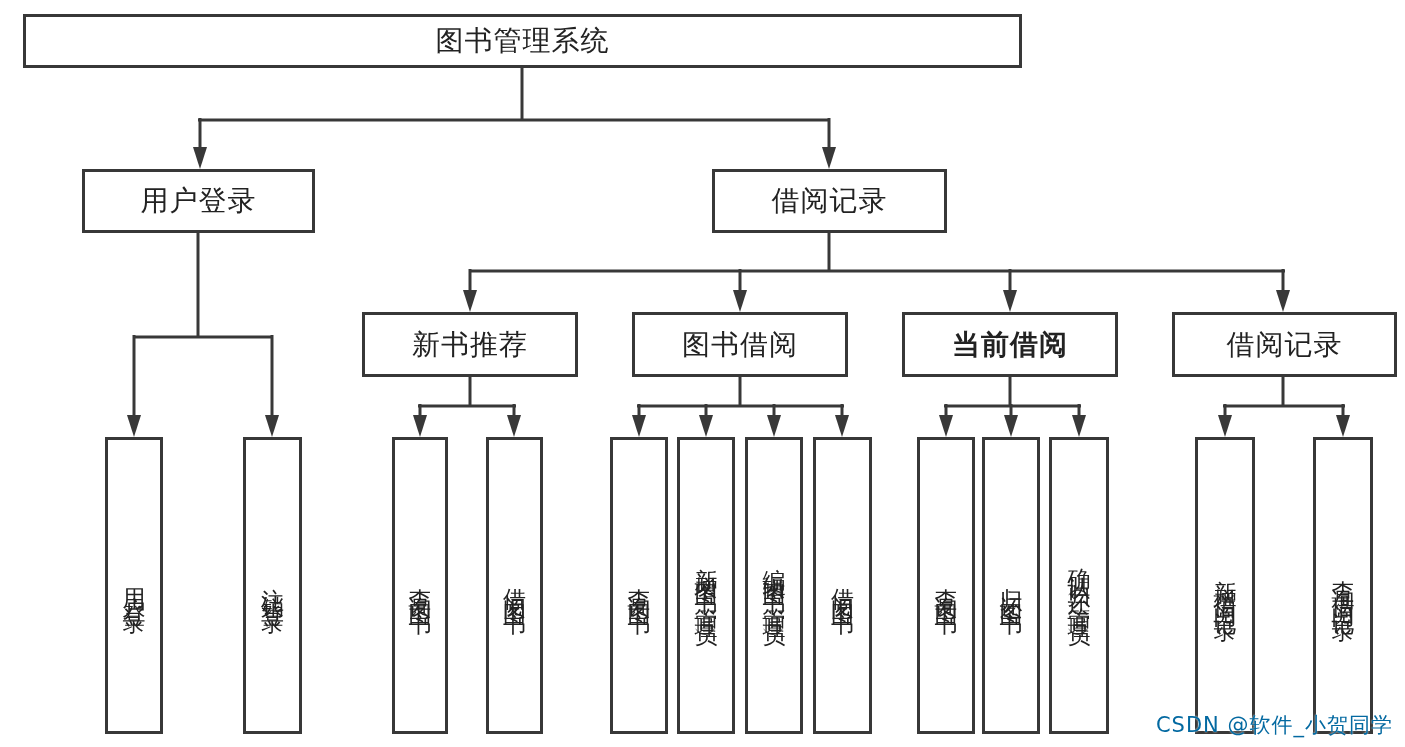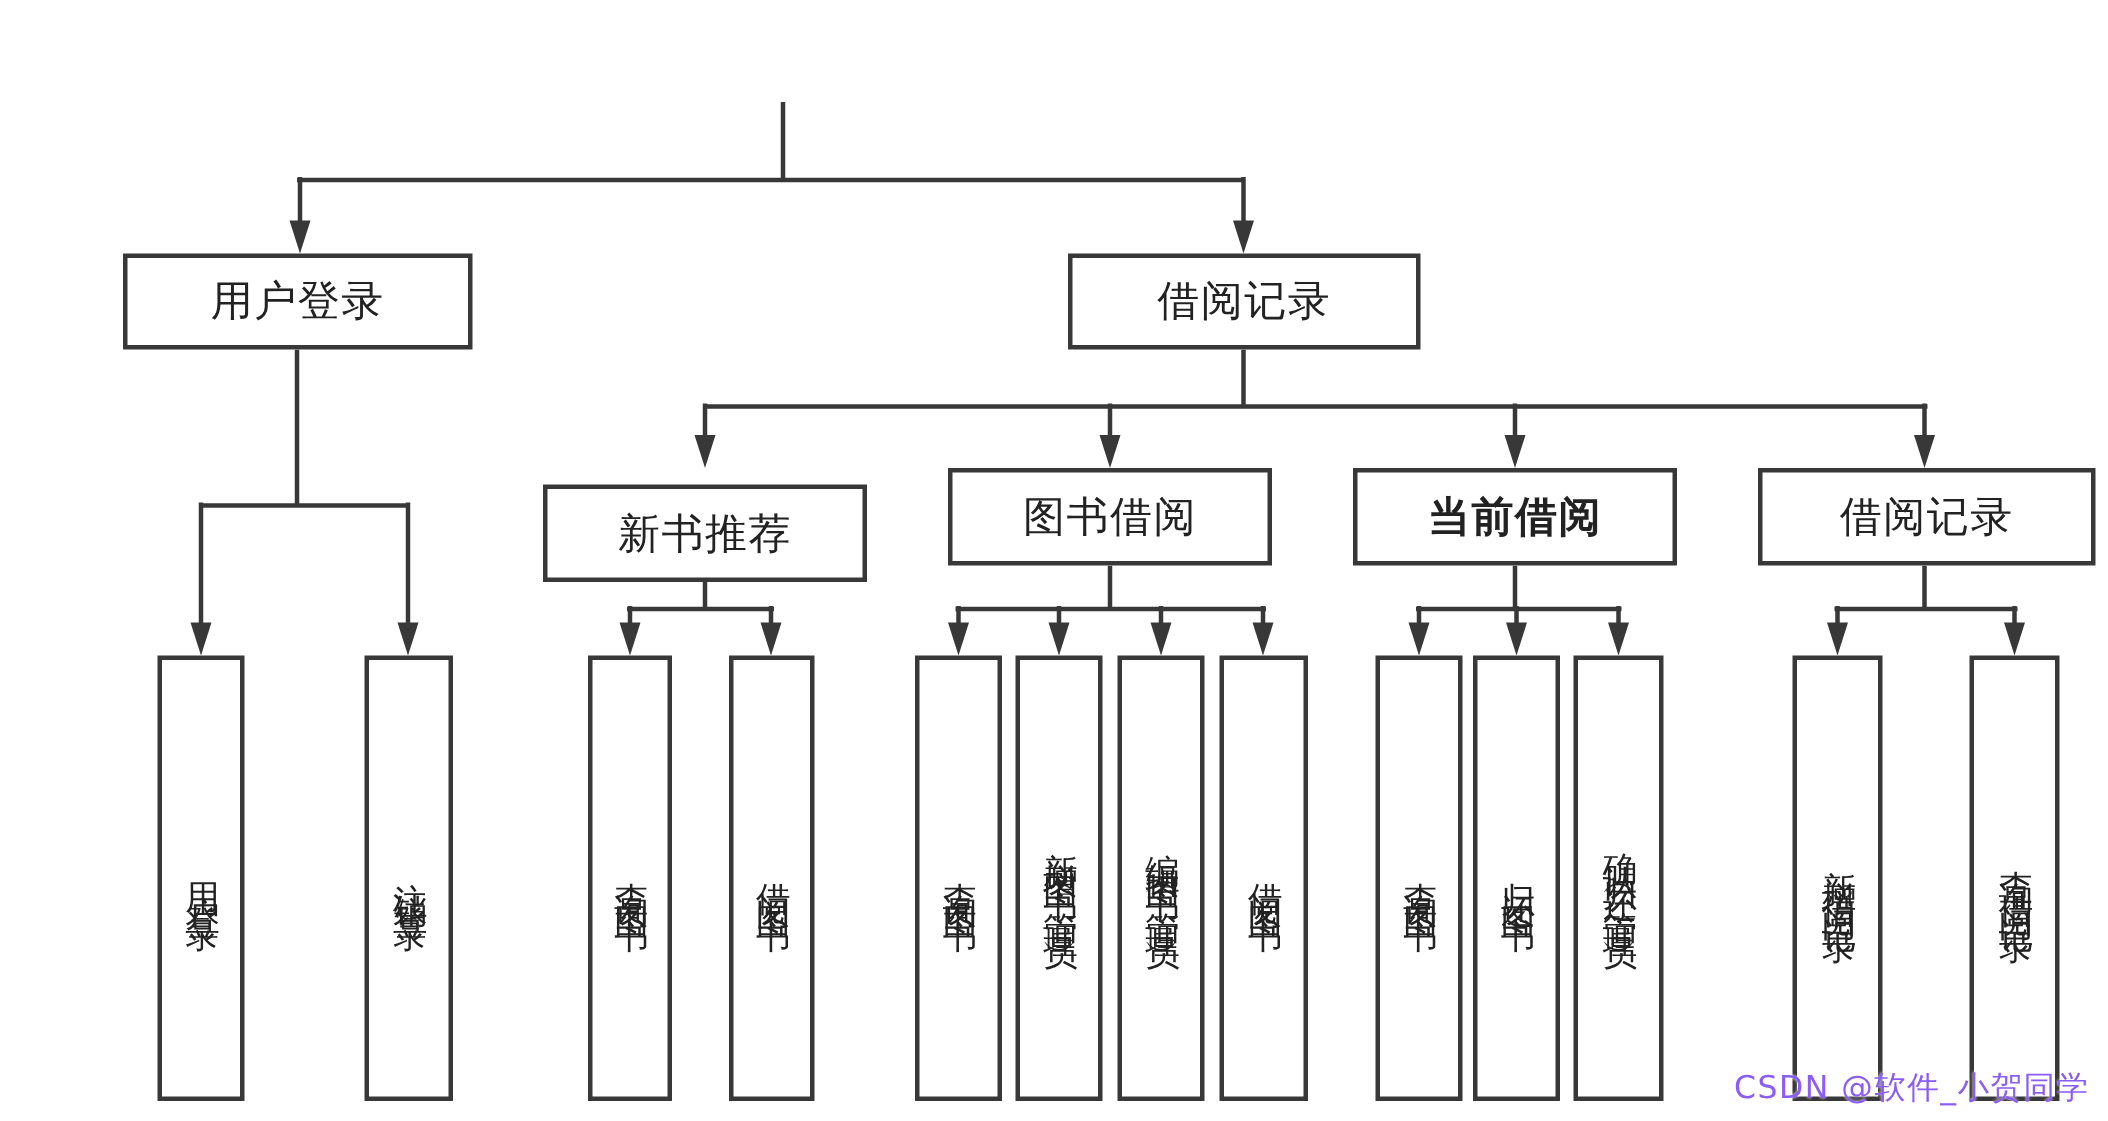--- a/index.html
+++ b/index.html
@@ -42,21 +42,21 @@
     text-orientation: mixed;
     font-size: 23px;
     letter-spacing: 8px;
     white-space: normal;
   }
   .watermark {
     position: absolute;
     right: 12px;
     bottom: 8px;
     z-index: 3;
-    color: #8b5cf6;
+    color: #0369a1;
     font-size: 21px;
     letter-spacing: 1px;
     text-shadow: 0 0 2px #ffffff;
   }
 </style>
 </head>
 <body>
 
 <div class="canvas">
 
@@ -119,25 +119,26 @@
       <polygon points="767,415 781,415 774,437"></polygon>
       <polygon points="835,415 849,415 842,437"></polygon>
       <polygon points="939,415 953,415 946,437"></polygon>
       <polygon points="1004,415 1018,415 1011,437"></polygon>
       <polygon points="1072,415 1086,415 1079,437"></polygon>
       <polygon points="1218,415 1232,415 1225,437"></polygon>
       <polygon points="1336,415 1350,415 1343,437"></polygon>
     </g>
   </svg>
 
+  <div class="box" style="left:23px; top:14px; width:999px; height:54px;">图书管理系统</div>
 
   <div class="box" style="left:82px; top:169px; width:233px; height:64px;">用户登录</div>
   <div class="box" style="left:712px; top:169px; width:235px; height:64px;">借阅记录</div>
 
-  <div class="box" style="left:362px; top:323px; width:216px; height:65px;">新书推荐</div>
+  <div class="box" style="left:362px; top:312px; width:216px; height:65px;font-family:Liberation Serif, serif;">新书推荐</div>
   <div class="box" style="left:632px; top:312px; width:216px; height:65px;">图书借阅</div>
   <div class="box" style="left:902px; top:312px; width:216px; height:65px;font-weight:bold;">当前借阅</div>
   <div class="box" style="left:1172px; top:312px; width:225px; height:65px;">借阅记录</div>
 
   <div class="box v" style="left:105px; top:437px; width:58px; height:297px;">用户登录</div>
   <div class="box v" style="left:243px; top:437px; width:59px; height:297px;">注销登录</div>
 
   <div class="box v" style="left:392px; top:437px; width:56px; height:297px;">查询图书</div>
   <div class="box v" style="left:486px; top:437px; width:57px; height:297px;">借阅图书</div>
 

